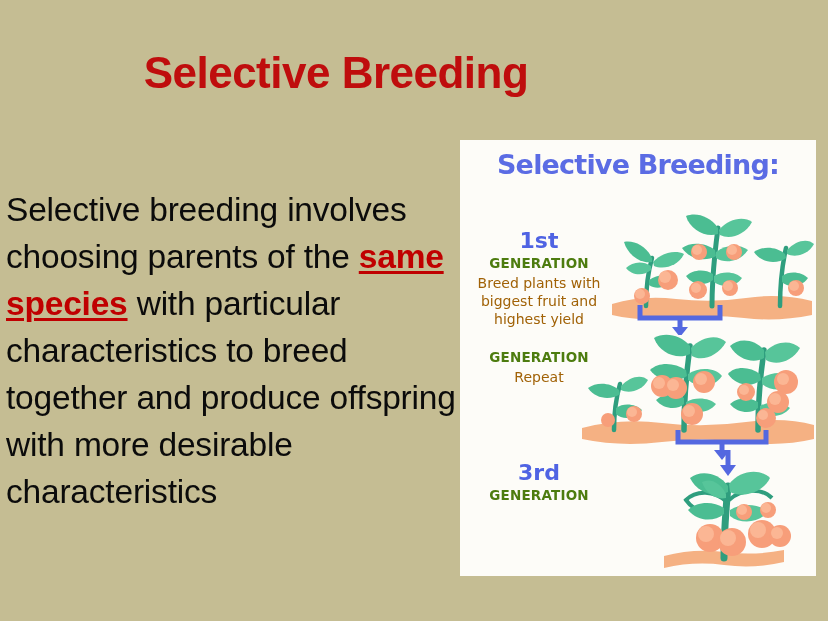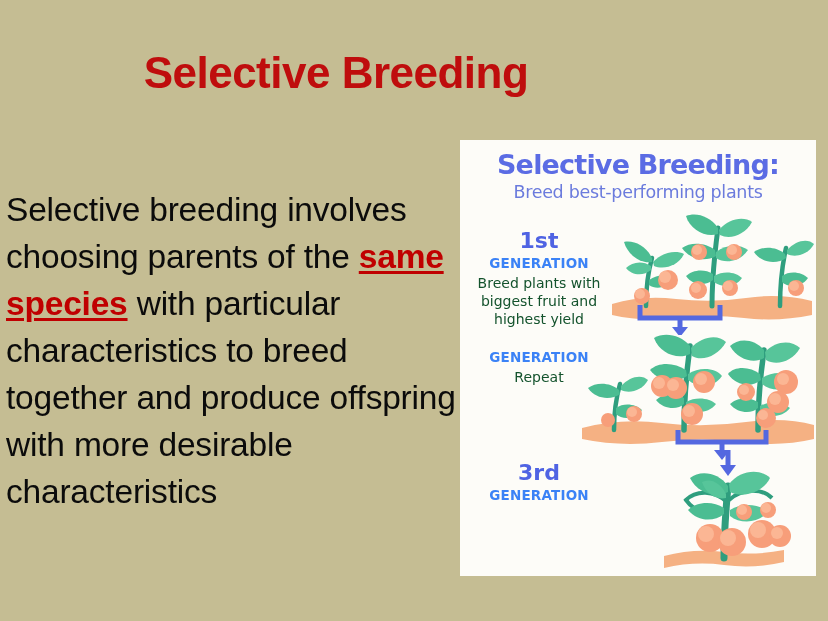--- a/index.html
+++ b/index.html
@@ -99,28 +99,28 @@
   .gen-ord {
     font-size: 22px;
     font-weight: bold;
     color: #4f63e3;
     line-height: 26px;
     font-family: "DejaVu Sans", sans-serif;
   }
   .gen-label {
     font-size: 13.5px;
     font-weight: bold;
-    color: #3b82f6;
+    color: #4d7c0f;
     letter-spacing: 0.2px;
     line-height: 18px;
     font-family: "DejaVu Sans", sans-serif;
   }
   .gen-desc {
     font-size: 14px;
-    color: #14532d;
+    color: #a16207;
     line-height: 18px;
     margin-top: 2px;
     font-family: "DejaVu Sans", sans-serif;
   }
 
   #gen1 { left: 4px;  top: 80px; margin-top: 8px;  }
   #gen2 { left: 4px;  top: 208px; }
   #gen3 { left: 4px;  top: 320px; text-align: center; }
 
   .art {
@@ -137,21 +137,20 @@
 
   <div id="slide-title">Selective Breeding</div>
 
   <div id="body-text">
     <span>Selective breeding involves  choosing parents of the </span><span class="hl">same species</span><span> with particular characteristics to breed together and produce offspring with more desirable characteristics</span>
   </div>
 
   <div id="infographic">
 
     <div id="ig-title">Selective Breeding:</div>
-    <div id="ig-subtitle">Breed best-performing plants</div>
 
     <div class="gen-block" id="gen1">
       <div class="gen-ord">1st</div>
       <div class="gen-label">GENERATION</div>
       <div class="gen-desc">Breed plants with biggest fruit and highest yield</div>
     </div>
 
     <div class="gen-block" id="gen2">
       <div class="gen-label">GENERATION</div>
       <div class="gen-desc">Repeat</div>

